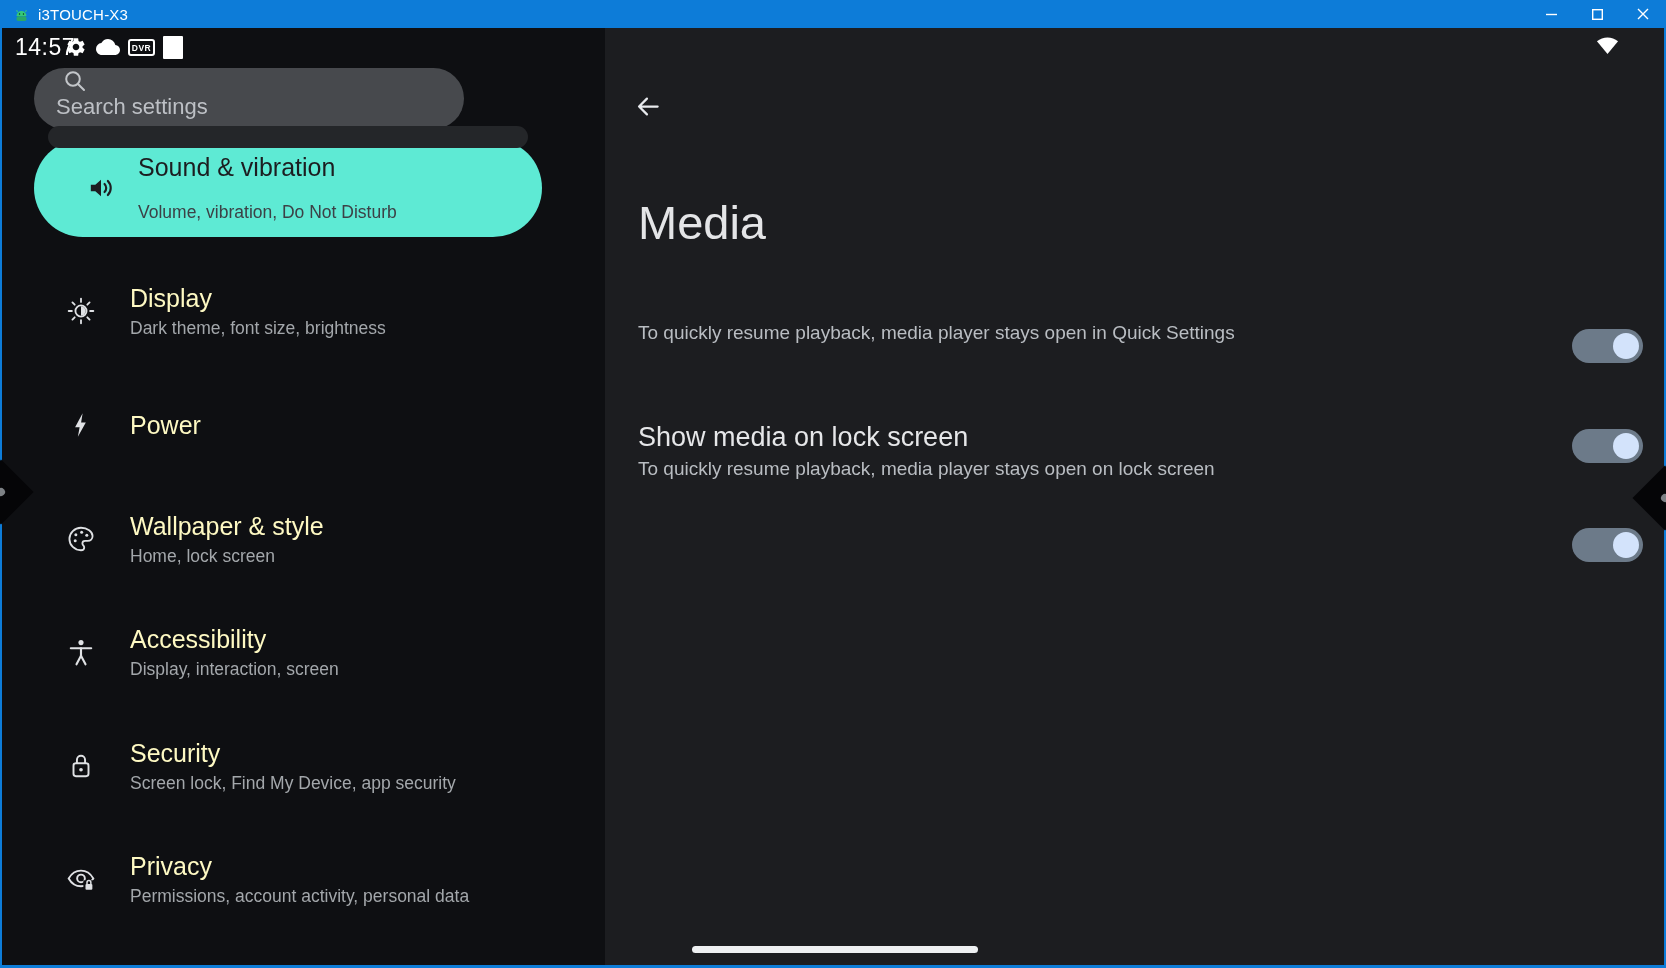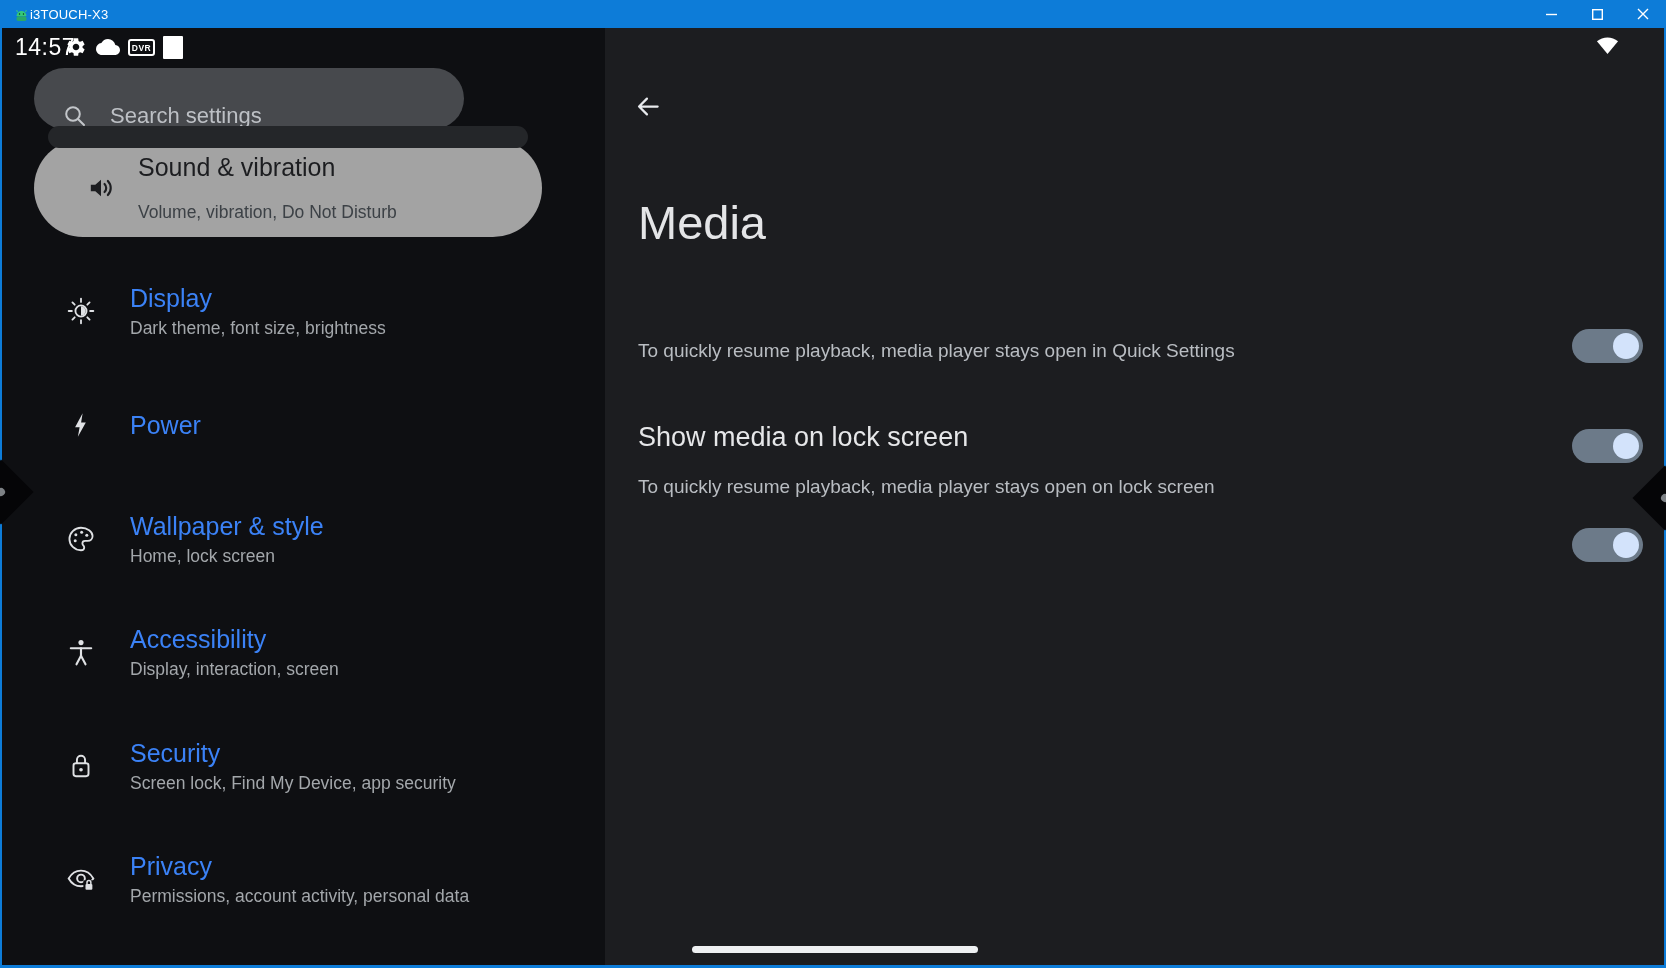--- a/index.html
+++ b/index.html
@@ -2,66 +2,66 @@
 <html><head>
 <meta charset="utf-8">
 <style>
   html,body{margin:0;padding:0;background:#000;}
   *{box-sizing:border-box;font-family:"Liberation Sans","DejaVu Sans",sans-serif;}
   .window{position:relative;width:1666px;height:968px;overflow:hidden;background:#101114;}
 
   
   .titlebar{position:absolute;left:0;top:0;width:1666px;height:28px;background:#0d7cd8;display:flex;align-items:center;}
   .app-icon{width:18px;height:18px;margin-left:12px;display:flex;align-items:center;justify-content:center;}
-  .app-title{color:#ffffff;font-size:13px;letter-spacing:.2px;}
+  .app-title{color:#ffffff;font-size:15px;margin-left:8px;letter-spacing:.2px;}
   .win-controls{position:absolute;right:0;top:0;height:28px;display:flex;}
   .win-btn{width:46px;height:28px;display:flex;align-items:center;justify-content:center;color:#fff;}
 
   
   .screen{position:absolute;left:0;top:28px;width:1666px;height:940px;background:#1c1d20;
           border-left:2px solid #0d7cd8;border-right:2px solid #0d7cd8;border-bottom:3px solid #0d7cd8;}
   .sidebar{position:absolute;left:0;top:0;width:603px;height:937px;background:#0e0f12;overflow:hidden;}
   .main{position:absolute;left:603px;top:0;right:0;height:937px;background:#1c1d20;}
 
   
   .statusbar{position:absolute;left:0;top:0;width:100%;height:34px;z-index:30;}
   .sb-time{position:absolute;left:13px;top:6px;color:#ffffff;font-size:23px;letter-spacing:.5px;}
   .sb-icon{position:absolute;top:8px;}
   .dvr-badge{position:absolute;left:126px;top:11px;width:27px;height:17px;border:2px solid #fff;border-radius:3px;
              color:#fff;font-size:8.5px;font-weight:bold;display:flex;align-items:center;justify-content:center;letter-spacing:.5px;}
   .blank-rect{position:absolute;left:161px;top:8px;width:20px;height:23px;background:#fff;border-radius:1px;}
   .sb-wifi{position:absolute;right:45px;top:7px;}
 
   
   .search{position:absolute;left:32px;top:40px;width:430px;height:61px;background:#47494d;border-radius:31px;
-          display:flex;align-items:flex-end;}
+          display:flex;align-items:flex-start;flex-direction:column;}
   .search-text{color:#bdc0c5;font-size:22px;margin-left:22px;}
   .search svg{margin-left:28px;}
 
   
   .peek-card{position:absolute;left:46px;top:98px;width:480px;height:22px;background:#242629;border-radius:12px;z-index:3;}
-  .sel-card{position:absolute;left:32px;top:111px;width:508px;height:98px;background:#a3a3a3;border-radius:49px;z-index:2;
+  .sel-card{position:absolute;left:32px;top:111px;width:508px;height:98px;background:#5eead4;border-radius:49px;z-index:2;
             display:flex;align-items:center;}
   .sel-card .it-icon{margin-left:52px;}
   .sel-text{margin-left:22px;}
   .sel-title{color:#1c1d20;font-size:25px;line-height:30px;}
   .sel-sub{color:#3c4146;font-size:17.5px;line-height:24px;margin-top:18px;}
 
   .side-item{position:absolute;left:0;width:570px;height:78px;display:flex;align-items:center;}
   .side-item .it-icon{margin-left:64px;flex:0 0 auto;}
   .it-text{margin-left:34px;}
-  .it-title{color:#3b82f6;font-size:25px;line-height:30px;}
+  .it-title{color:#fef9c3;font-size:25px;line-height:30px;}
   .it-sub{color:#a3a7ab;font-size:17.5px;line-height:24px;margin-top:3px;}
 
   
   .back-btn{position:absolute;left:24px;top:60px;width:36px;height:36px;display:flex;align-items:center;justify-content:center;}
   .page-title{position:absolute;left:33px;top:168px;color:#e4e5e7;font-size:47px;line-height:54px;font-weight:400;}
   .row{position:absolute;left:33px;width:880px;}
   .row-title{color:#e6e7e9;font-size:27px;line-height:33px;}
-  .row-sub{color:#b9bdc2;font-size:19px;line-height:25px;margin-top:20px;}
+  .row-sub{color:#b9bdc2;font-size:19px;line-height:25px;margin-top:2px;}
 
   .toggle{position:absolute;left:967px;width:71px;height:34px;border-radius:17px;background:#6c7a89;}
   .toggle .thumb{position:absolute;top:4px;left:4px;width:26px;height:26px;border-radius:50%;background:#d3e3fb;}
   .toggle.on .thumb{left:41px;}
 
   
   .gesture-pill{position:absolute;left:690px;top:918px;width:286px;height:7px;border-radius:4px;background:#eef0f2;z-index:25;}
 
   
   .edge-handle{position:absolute;width:46px;height:46px;background:#050507;transform:rotate(45deg);z-index:28;}

